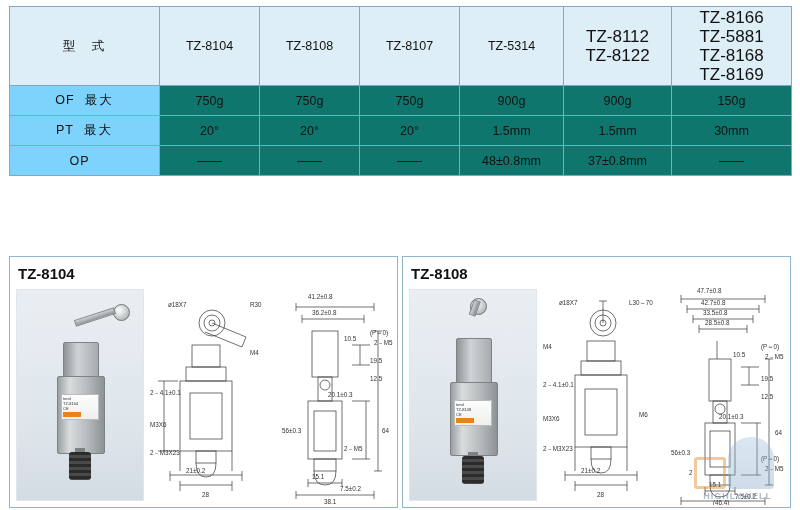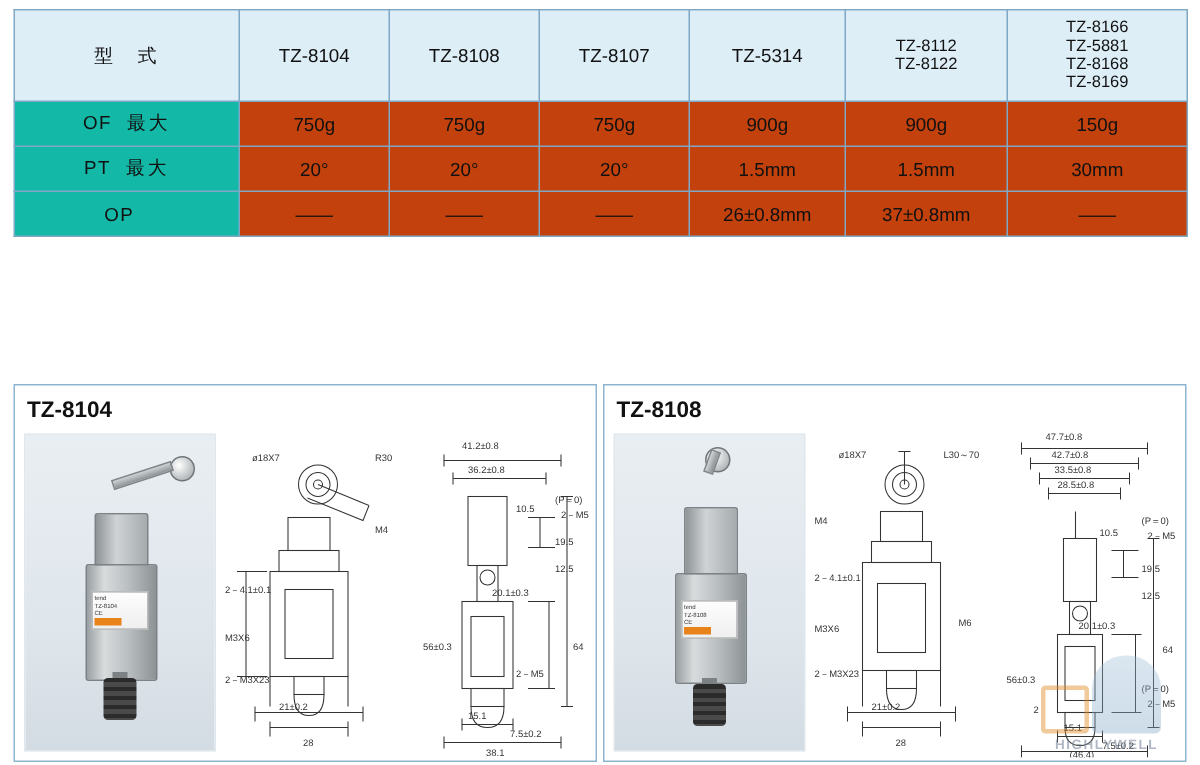--- a/index.html
+++ b/index.html
@@ -17,33 +17,33 @@
     margin:6px 0 0 9px;
     table-layout:fixed;
   }
   table.spec td{
     border:1px solid #7fa8c6;
     text-align:center;
     vertical-align:middle;
     font-size:12.5px;
     height:27px;
     color:#111;
-    background:#c2410c;
+    background:#0f766e;
   }
   table.spec tr.head td{
     background:#ddeef7;
     height:58px;
     font-size:12.5px;
   }
   table.spec td.rowlabel{
-    background:#14b8a6;
+    background:#7dd3fc;
     text-align:center;
     letter-spacing:2px;
   }
-  .multi{line-height:1.12;font-size:11px;}
+  .multi{line-height:1.12;font-size:17px;}
   .modelcell{font-size:12.5px;}
   .lbl-sp{display:inline-block;}
   .lbl-sp .a{letter-spacing:1px;}
   .lbl-sp .b{margin-left:10px;}
 
   
   .panels{position:absolute;left:9px;top:250px;width:782px;height:252px;}
   .panel{
     position:absolute;top:0;width:389px;height:252px;
     border:1px solid #8fb4cd;box-sizing:border-box;background:#fff;
@@ -174,21 +174,21 @@
 
 
 
       <tr>
         <td class="rowlabel">
           <span class="lbl-sp"><span class="a">OP</span><span class="b"></span></span>
         </td>
         <td>——</td>
         <td>——</td>
         <td>——</td>
-        <td>26±0.8mm</td>
+        <td>48±0.8mm</td>
         <td>37±0.8mm</td>
         <td>——</td>
       </tr>
     </tbody>
   </table>
 
   <div class="panels">
 
     <div class="panel left">
       <div class="title">TZ-8104</div>

